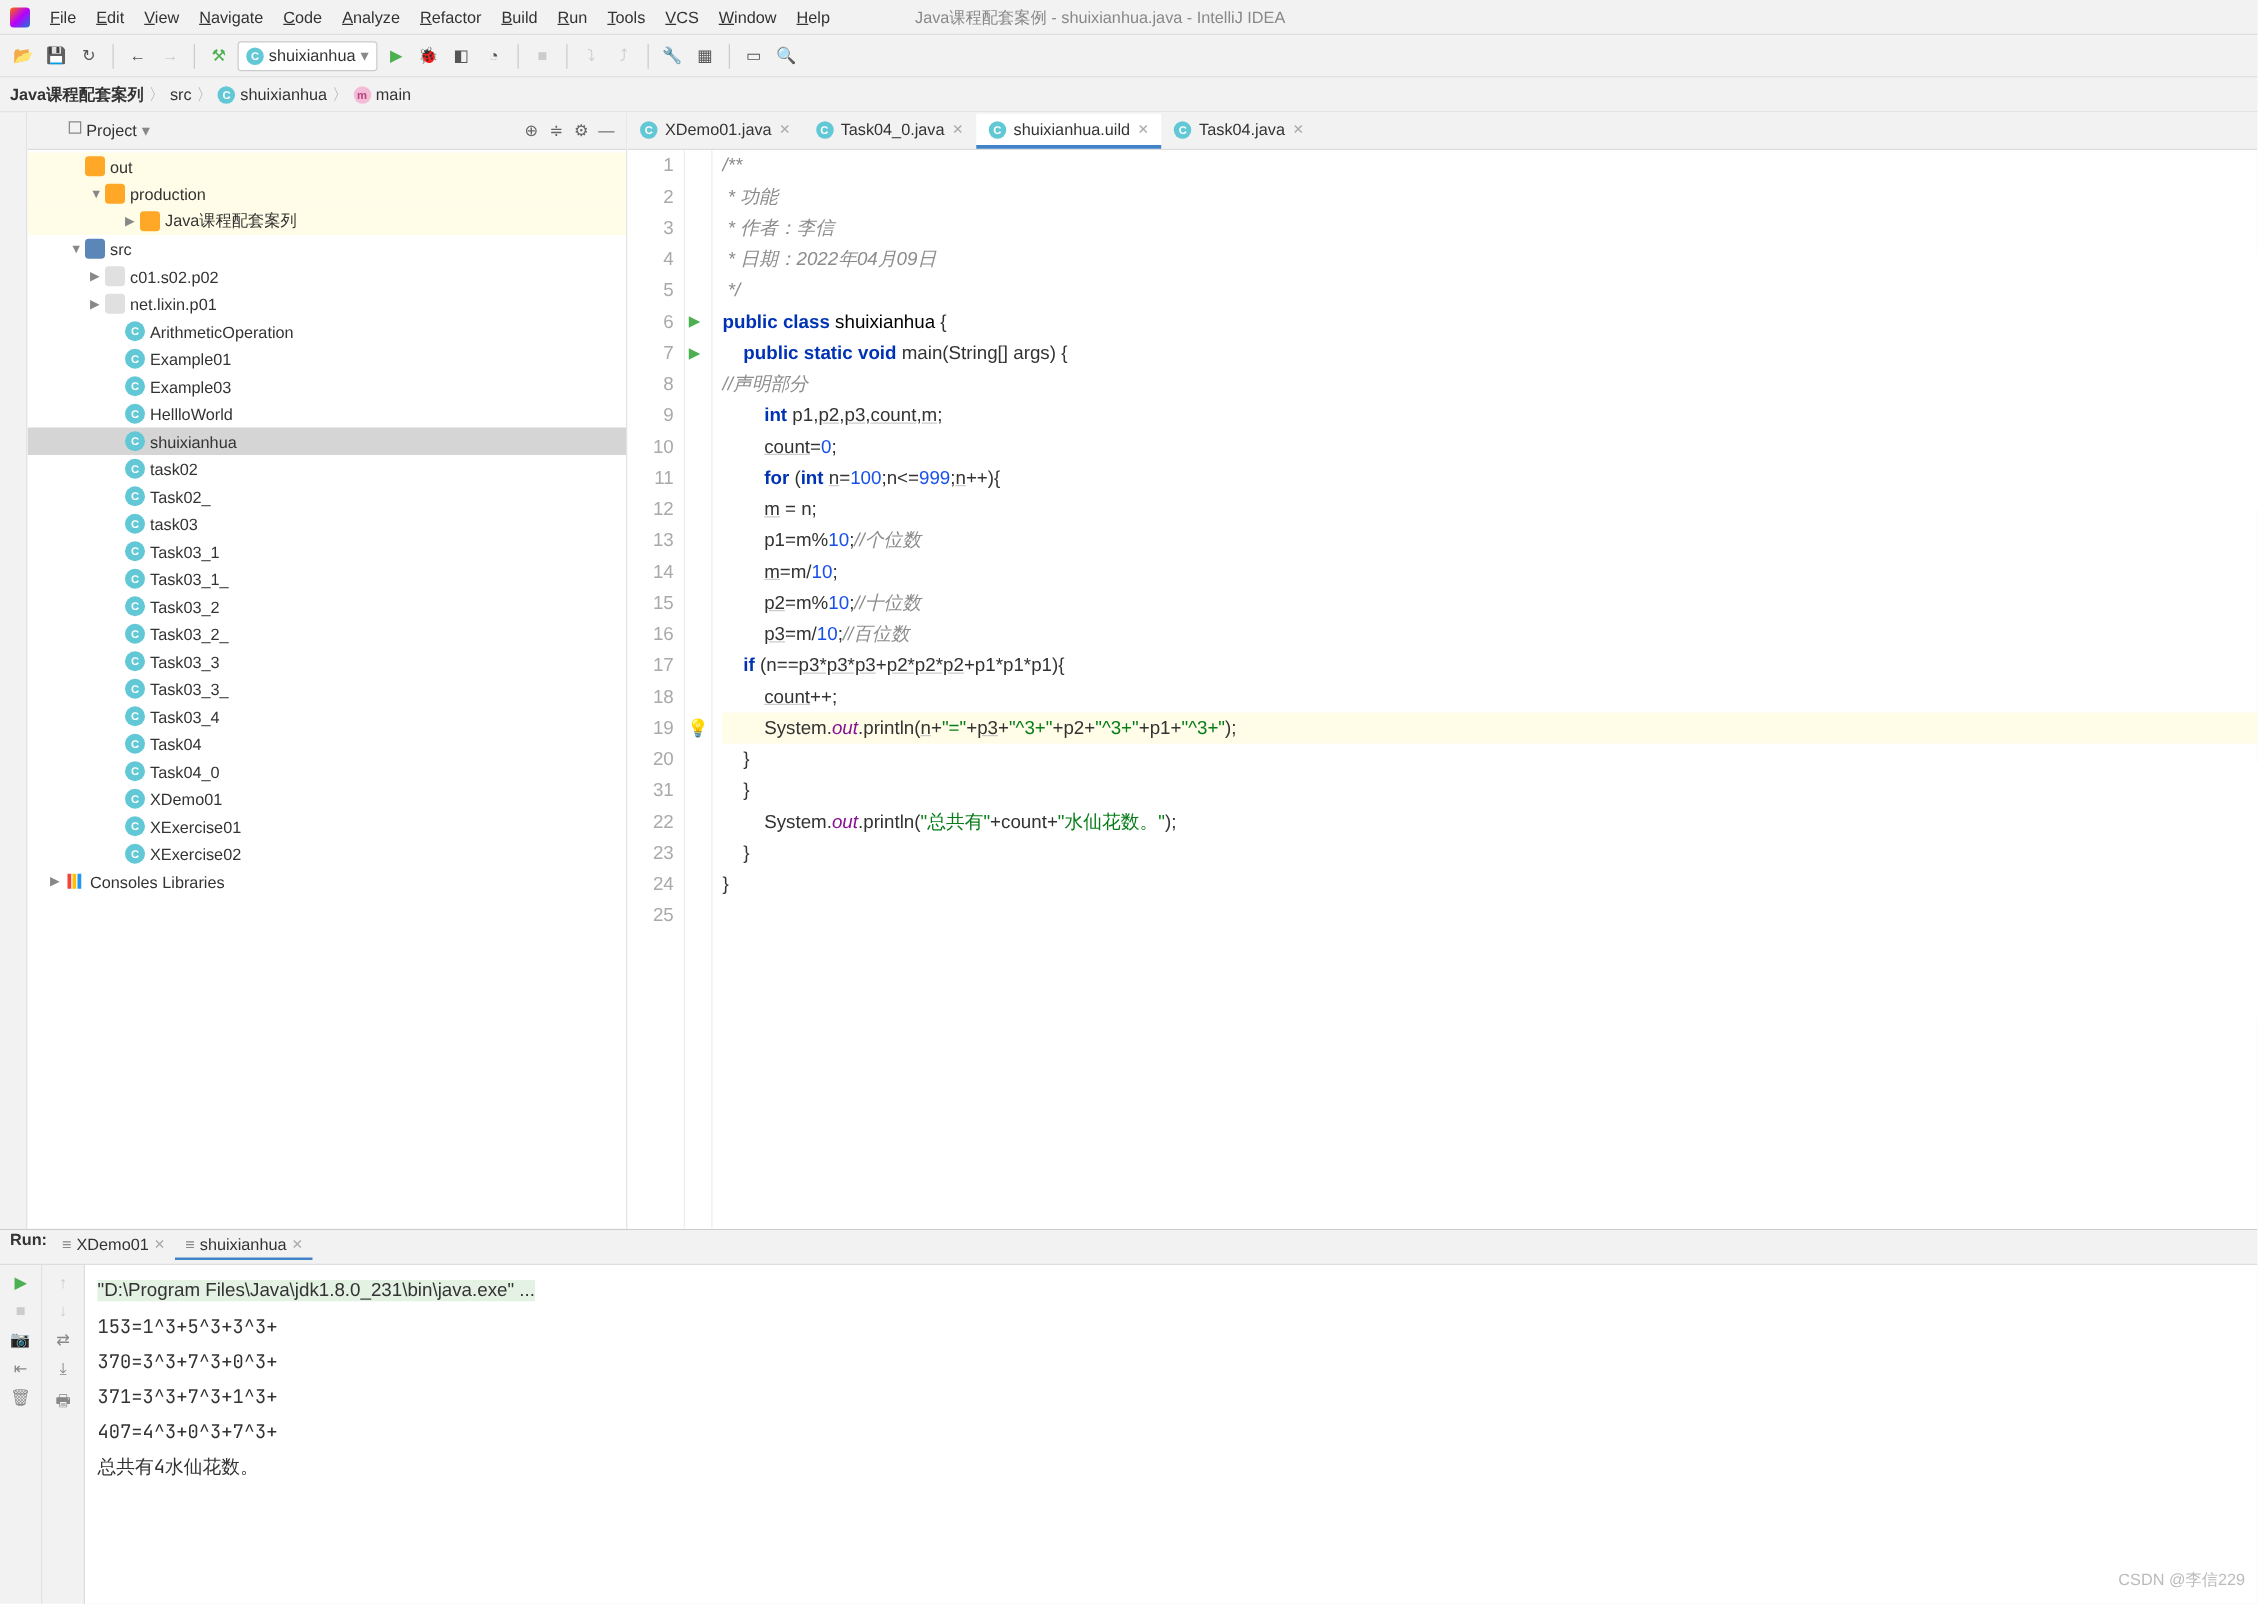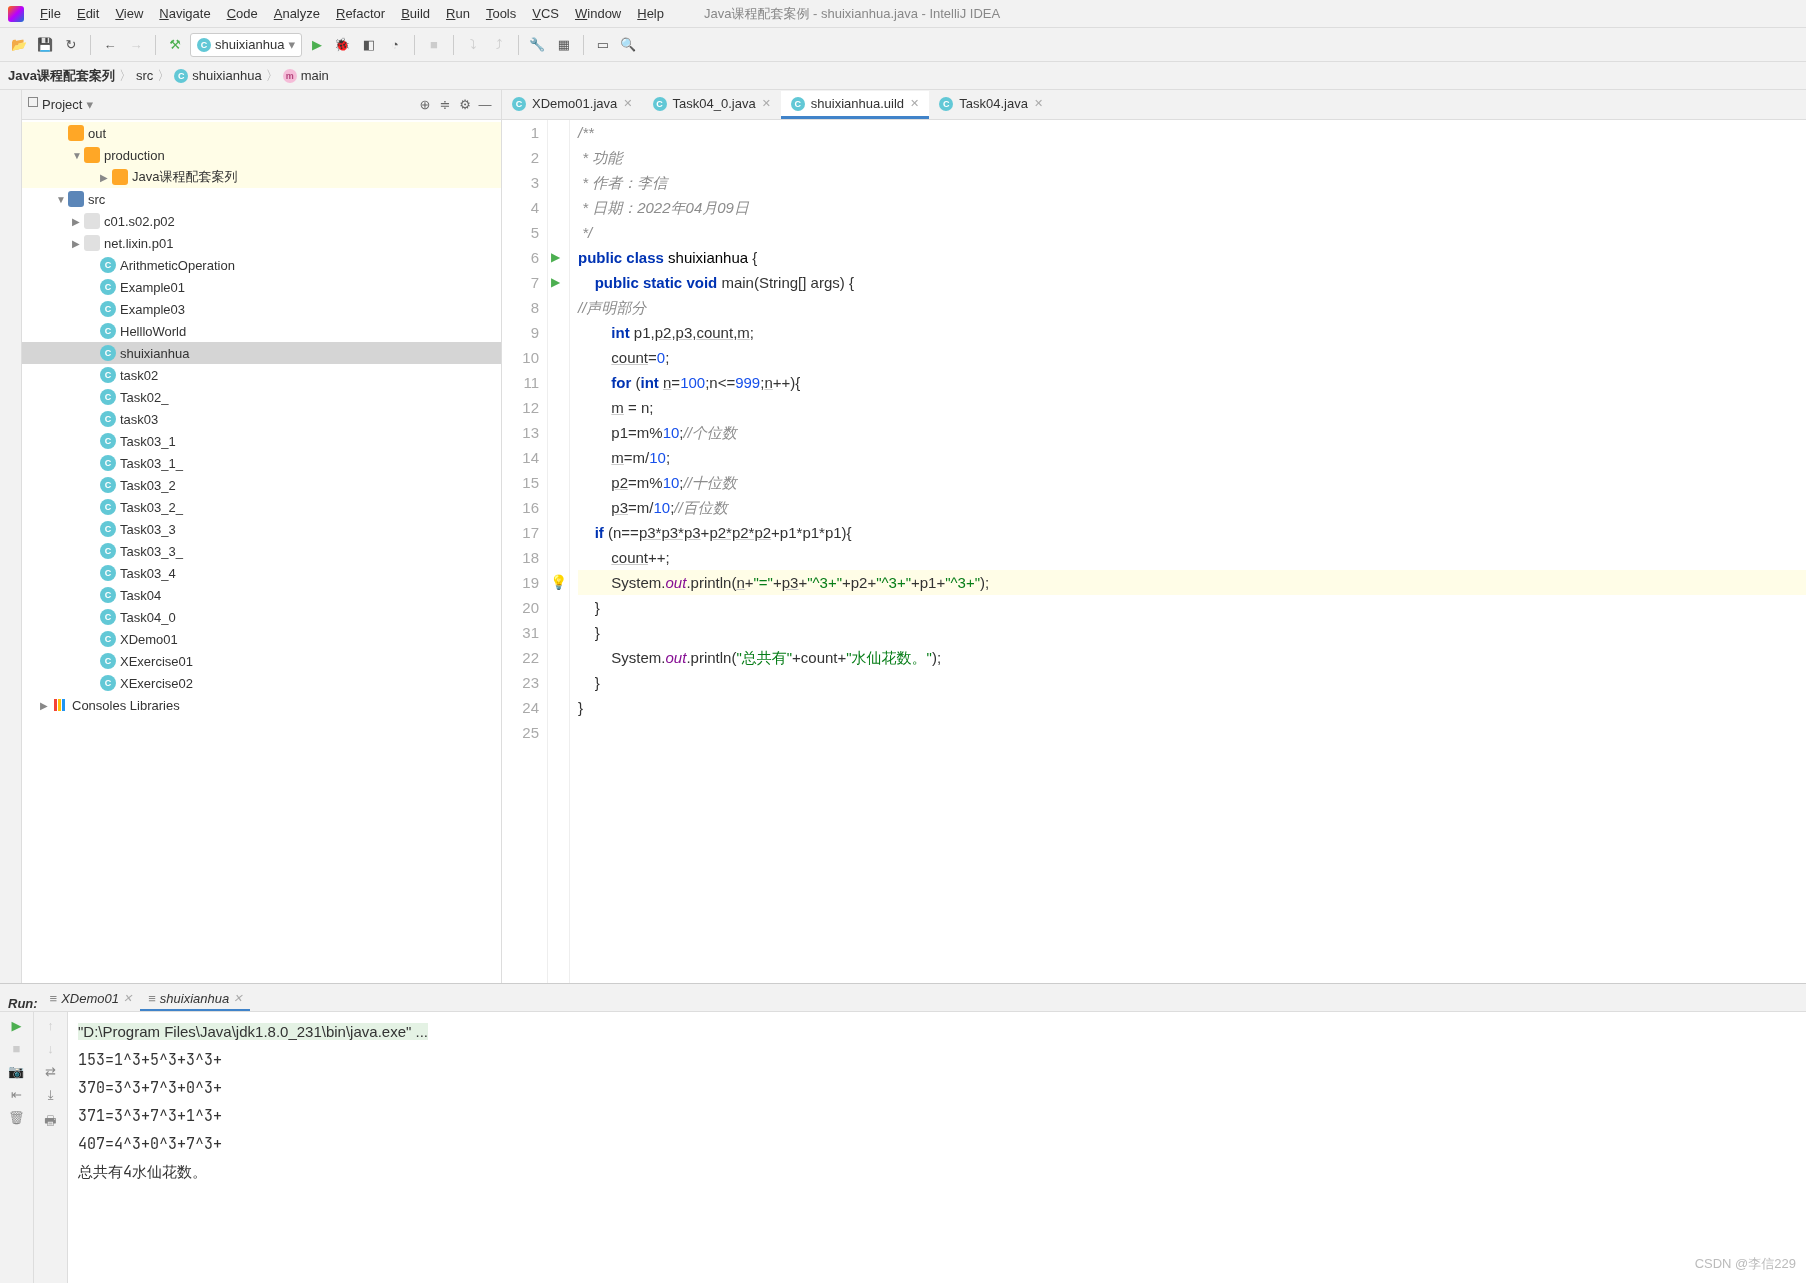--- a/index.html
+++ b/index.html
@@ -2,39 +2,39 @@
 <html><head>
 <meta charset="utf-8">
 <style>
 * { margin: 0; padding: 0; box-sizing: border-box; font-family: "Segoe UI", Arial, sans-serif; }
 body { background: #f2f2f2; font-size: 13px; color: #333; overflow: hidden; width: 1806px; height: 1283px; }
 
 .menubar { display: flex; align-items: center; height: 28px; background: #f2f2f2; padding: 0 8px; border-bottom: 1px solid #ddd; }
 .menubar .logo { width: 16px; height: 16px; background: linear-gradient(135deg,#ff6b00,#b800ff,#1976d2); border-radius: 3px; margin-right: 8px; }
 .menubar .item { padding: 0 8px; cursor: pointer; }
 .menubar .item u { text-decoration: underline; }
-.menubar .title { margin-left: 32px; color: #888; }
+.menubar .title { margin-left: 60px; color: #888; }
 
 .toolbar { display: flex; align-items: center; height: 34px; background: #f2f2f2; padding: 0 8px; gap: 4px; border-bottom: 1px solid #ddd; }
 .tb-btn { width: 22px; height: 22px; display: flex; align-items: center; justify-content: center; border-radius: 3px; cursor: pointer; color: #555; }
 .tb-sep { width: 1px; height: 20px; background: #ccc; margin: 0 4px; }
 .run-config { display: flex; align-items: center; border: 1px solid #ccc; border-radius: 3px; padding: 1px 6px; height: 24px; background: #fff; gap: 4px;}
 
 .breadcrumb { display: flex; align-items: center; height: 28px; background: #f2f2f2; padding: 0 8px; border-bottom: 1px solid #ddd; font-size: 13px; }
 .breadcrumb .bc-sep { color: #aaa; margin: 0 4px; }
 .breadcrumb .c-icon { width: 14px; height: 14px; background: #62c8d6; border-radius: 50%; display: inline-flex; align-items: center; justify-content: center; font-size: 9px; color: #fff; margin-right: 4px; font-weight: bold;}
 .breadcrumb .m-icon { width: 14px; height: 14px; background: #f5bcd8; border-radius: 50%; display: inline-flex; align-items: center; justify-content: center; font-size: 9px; color: #b3457c; margin-right: 4px; font-weight: bold;}
 
 .main { display: flex; height: calc(100% - 28px - 34px - 28px - 300px); }
 
 .left-strip { width: 22px; background: #f2f2f2; border-right: 1px solid #ddd; display:flex; flex-direction:column; align-items:center; padding-top:4px;}
 
 .project-panel { width: 480px; background: #fff; border-right: 1px solid #ddd; display: flex; flex-direction: column; }
 .project-hdr { display: flex; align-items: center; height: 30px; background: #f2f2f2; border-bottom: 1px solid #ddd; padding: 0 6px; }
-.project-hdr .title-box { display:flex; align-items:flex-start; gap:4px; flex:1;}
+.project-hdr .title-box { display:flex; align-items:flex-start; gap:4px; flex:1;margin-left:27px;}
 .project-hdr .sq { width:10px; height:10px; border:1px solid #888;}
 .project-hdr .hdr-btn { width: 20px; height: 20px; display: flex; align-items: center; justify-content: center; color: #666; cursor: pointer; }
 .tree { flex: 1; overflow: auto; padding: 2px 0; }
 .tree-row { display: flex; align-items: center; height: 22px; padding-left: var(--indent,8px); cursor: pointer; white-space: nowrap;}
 .tree-row.sel { background: #d5d5d5; }
 .tree-row.hl { background: #fffde7; }
 .tree-arrow { width: 12px; color: #888; font-size: 10px; }
 .tree-icon { width: 16px; height: 16px; margin-right: 4px; display: inline-flex; align-items: center; justify-content: center; font-size: 9px; border-radius: 3px;}
 .ico-folder { background: #ffa726; }
 .ico-folder-g { background: #e0e0e0; }
@@ -59,21 +59,21 @@
 .code .kw { color: #0033b3; font-weight: bold; }
 .code .cls { color: #000; }
 .code .cmt { color: #8c8c8c; font-style: italic; }
 .code .str { color: #067d17; }
 .code .num { color: #1750eb; }
 .code .fld { color: #871094; font-style: italic;}
 .code .uline { text-decoration: underline; text-decoration-color:#ccc;}
 .code-line.hl { background: #fffde7; }
 
 .run-panel { height: 300px; border-top: 1px solid #ccc; display: flex; flex-direction: column; background: #fff; }
-.run-hdr { height: 28px; display: flex; align-items: flex-end; background: #f2f2f2; border-bottom: 1px solid #ddd; padding: 0 8px; gap: 4px; font-style: italic;}
+.run-hdr { height: 28px; display: flex; align-items: flex-start; background: #f2f2f2; border-bottom: 1px solid #ddd; padding: 0 8px; gap: 4px;}
 .run-hdr .rtab { display:flex; align-items:center; gap:4px; padding:0 8px; height:24px; border-bottom:2px solid transparent;}
 .run-hdr .rtab.active { border-bottom:2px solid #4083c9; }
 .run-body { flex: 1; display: flex; }
 .run-tools { width: 34px; background: #f2f2f2; border-right: 1px solid #ddd; display: flex; flex-direction: column; align-items: center; padding-top: 6px; gap: 8px;}
 .run-tools2 { width: 34px; background: #f2f2f2; border-right: 1px solid #ddd; display: flex; flex-direction: column; align-items: center; padding-top: 6px; gap: 8px;}
 .run-out { flex: 1; padding: 6px 10px; font-family: "JetBrains Mono","Consolas",monospace; font-size: 15px; line-height: 28px; white-space: pre; overflow: auto;}
 .run-out .hl-bg { background:#e4f2e4; }
 .watermark { position: fixed; right: 10px; bottom: 10px; color: #bbb; font-size: 13px; }
 </style>
 </head>

